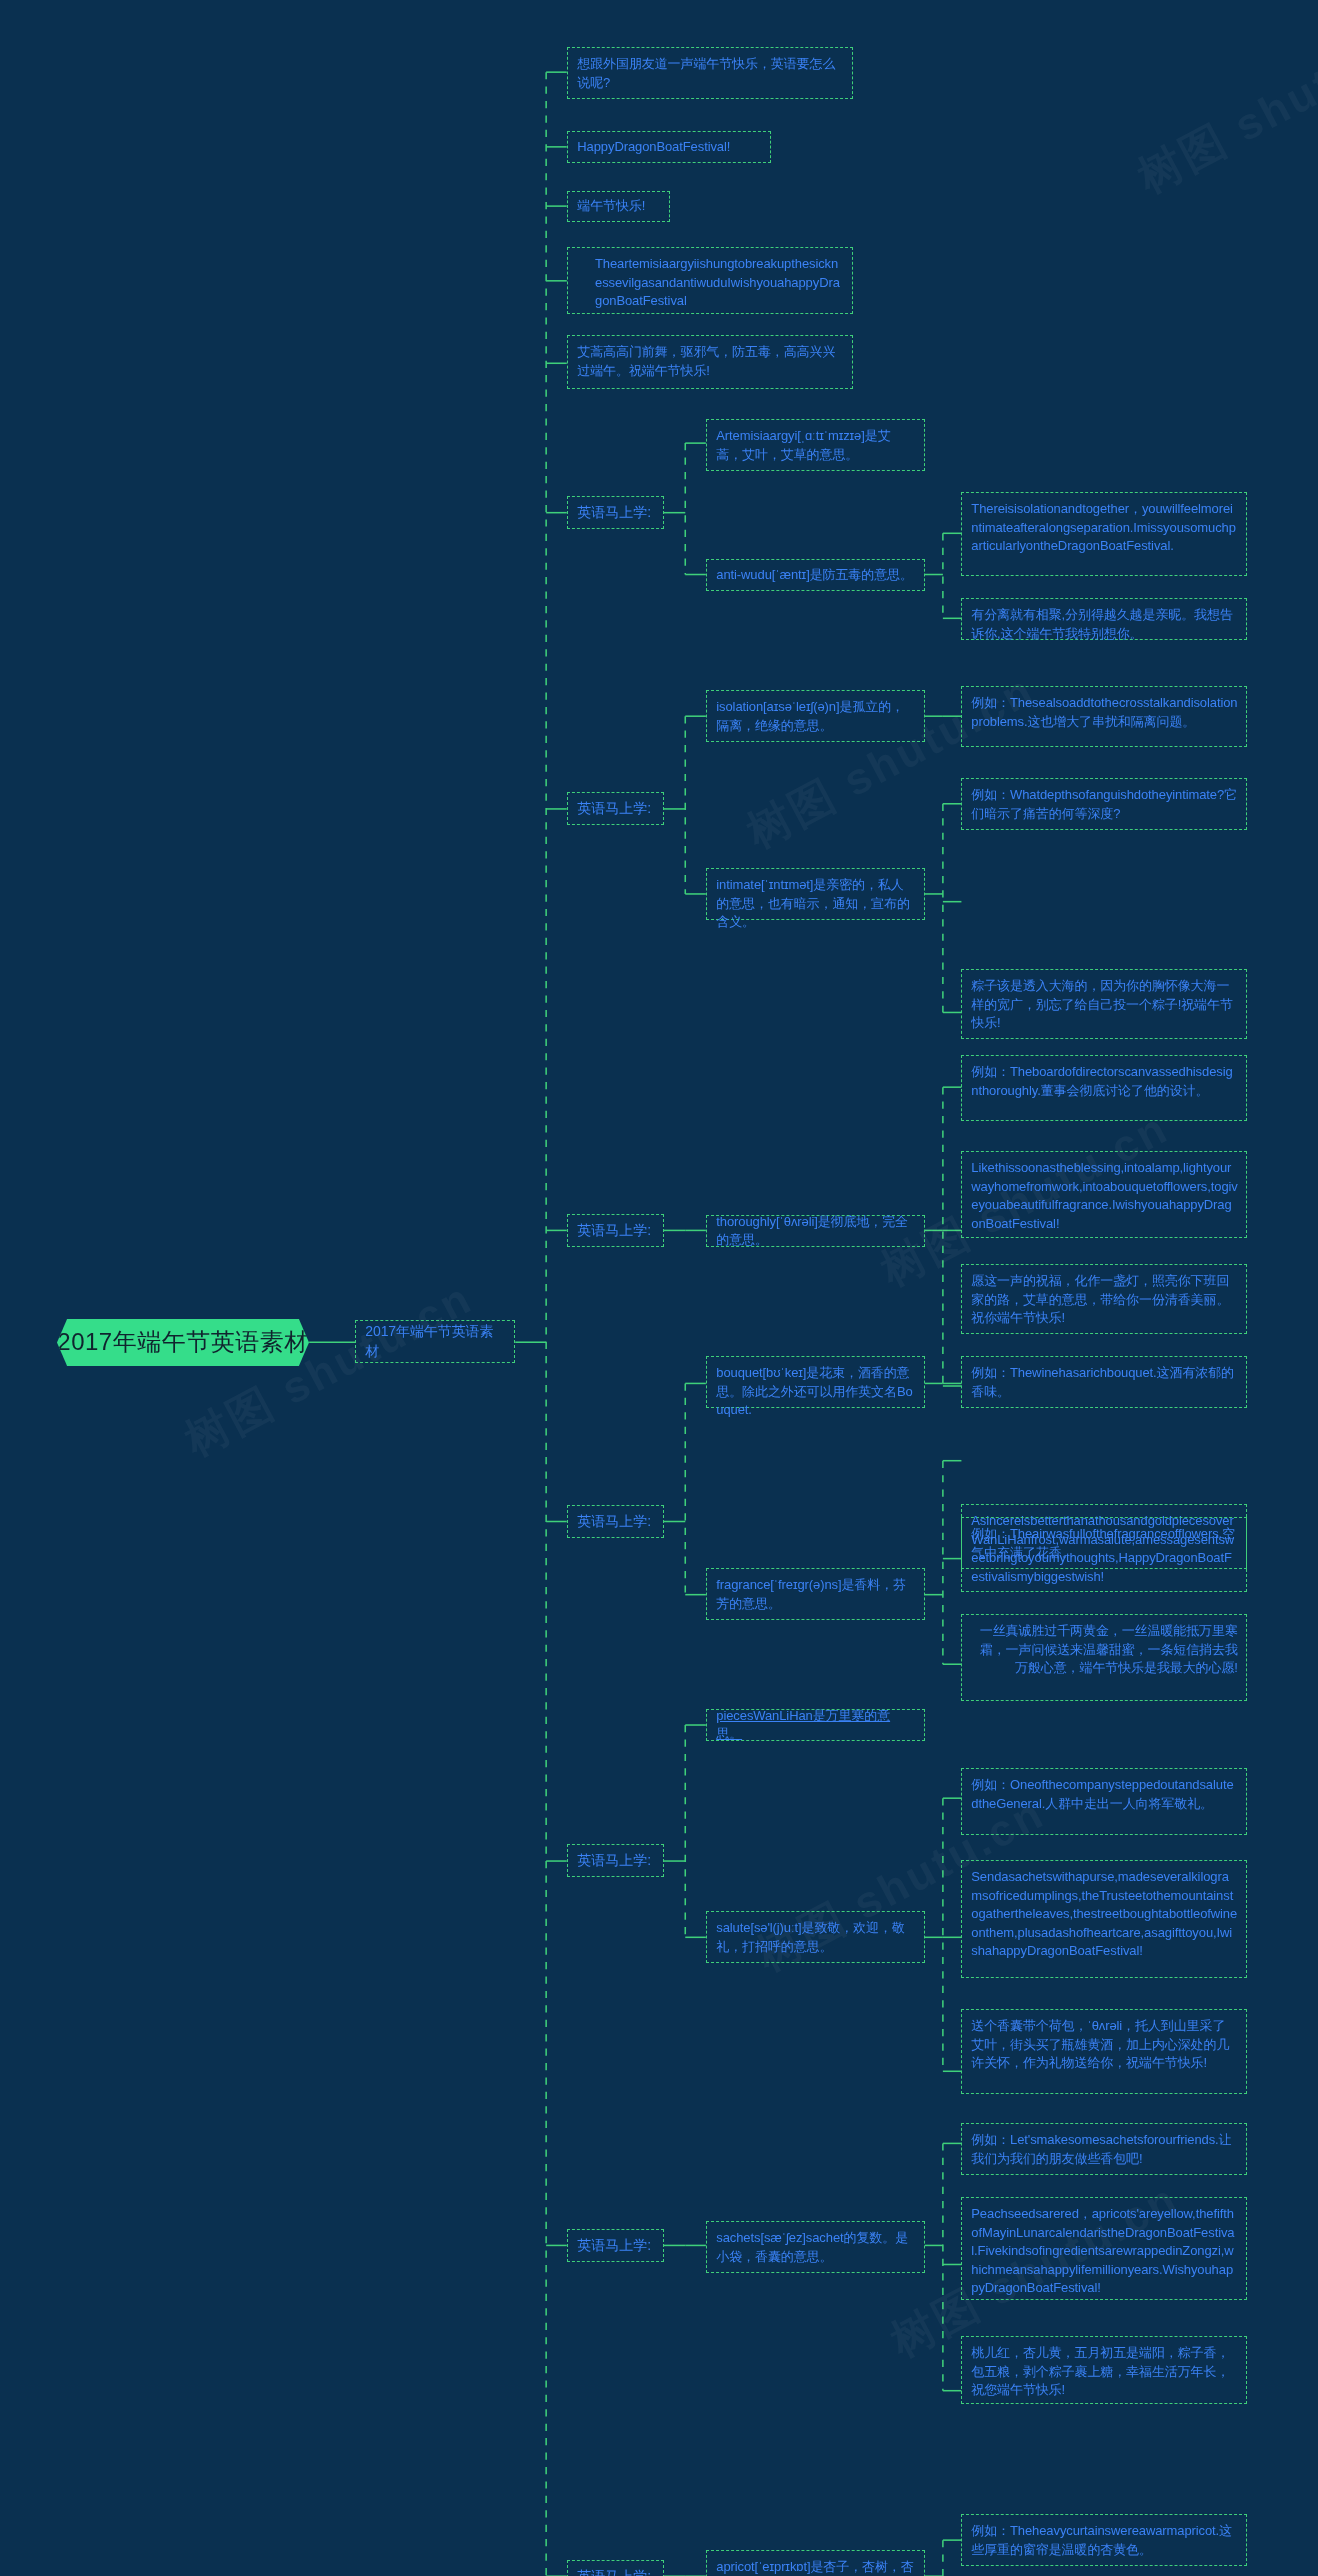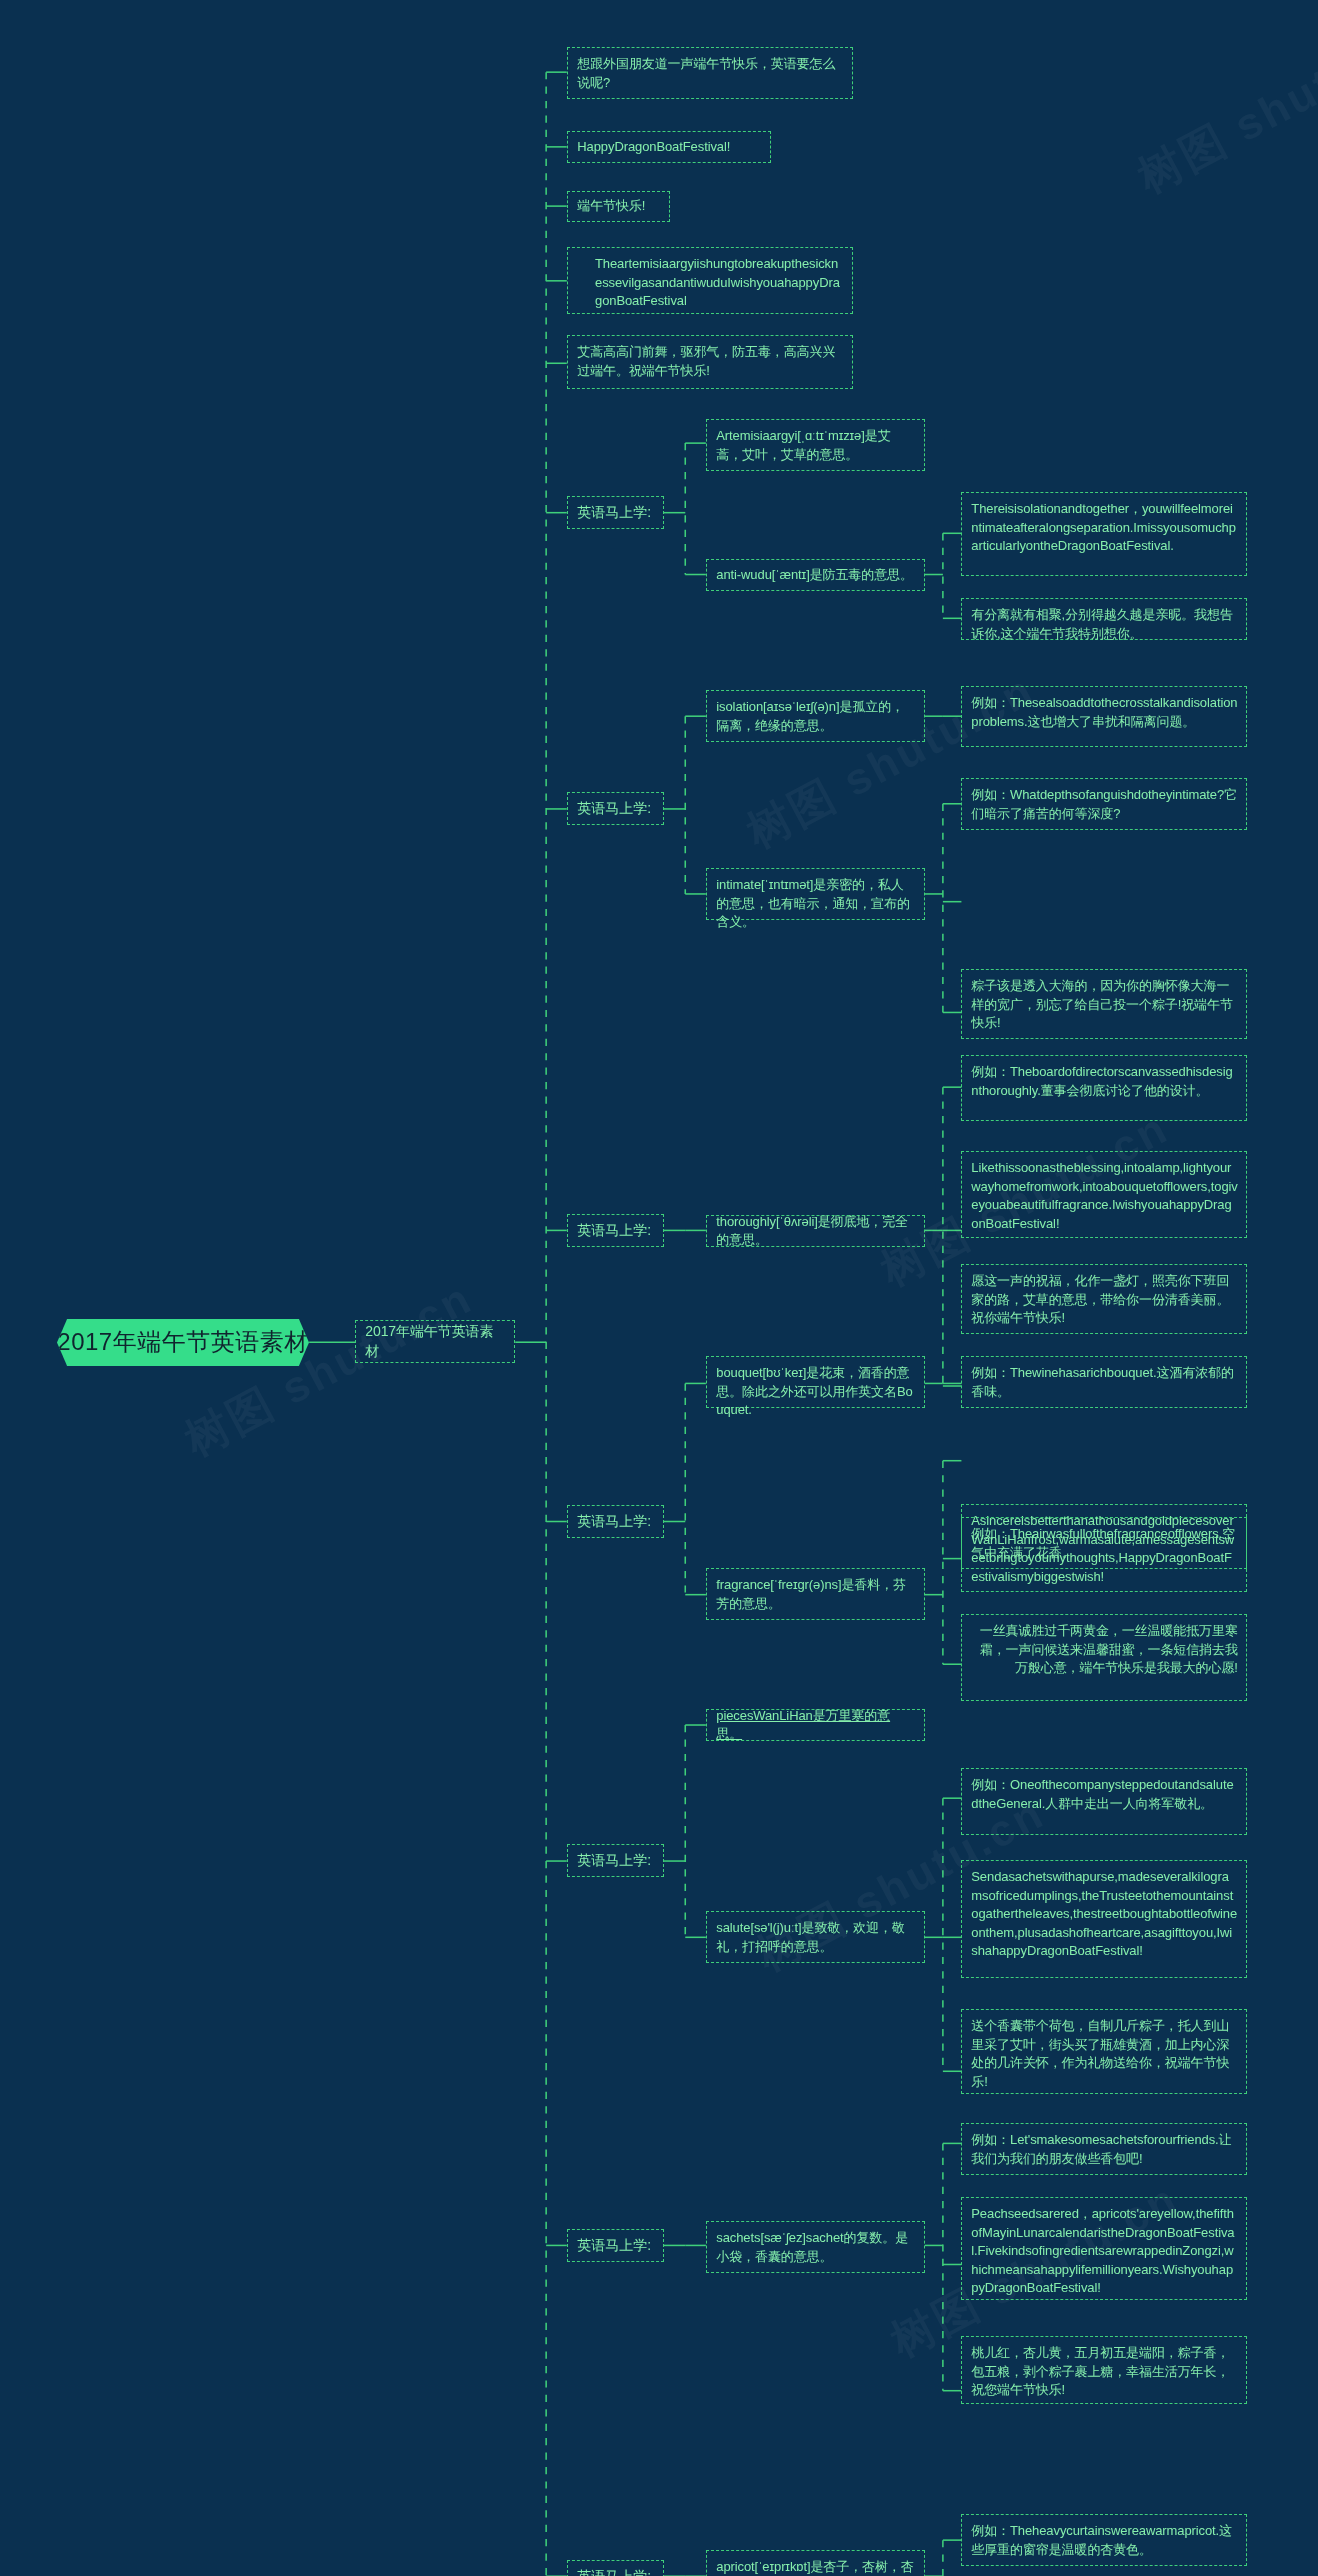--- a/index.html
+++ b/index.html
@@ -8,21 +8,21 @@
     background:#0a3050;
     font-family:"Liberation Sans","DejaVu Sans",sans-serif;
   }
   #canvas{position:absolute;left:0;top:0;width:1319px;height:2738px;}
   svg.links{position:absolute;left:0;top:0;width:1319px;height:2738px;pointer-events:none;}
 
   .node{
     position:absolute;
     box-sizing:border-box;
     border:1.5px dashed #3fd07a;
-    color:#86efac;
+    color:#3b82f6;
     font-size:13px;
     line-height:1.42;
     padding:7.2px 8.2px 7.2px 9.3px;
     letter-spacing:-0.1px;
     word-break:break-all;
     background:transparent;
   }
   .node.root{
     border:none;
     background:#35dd8a;
@@ -219,21 +219,21 @@
   <div class="node label" style="left:567px;top:1844px;width:97px;height:33px;display:flex;align-items:center;">英语马上学:</div>
 
   <div class="node" style="left:706px;top:1709px;width:219px;height:32px;display:flex;align-items:center;text-decoration:underline;">piecesWanLiHan是万里寒的意思。</div>
 
   <div class="node" style="left:706px;top:1911px;width:219px;height:52px;">salute[sə'l(j)uːt]是致敬，欢迎，敬礼，打招呼的意思。</div>
 
   <div class="node" style="left:961px;top:1768px;width:286px;height:67px;">例如：OneofthecompanysteppedoutandsalutedtheGeneral.人群中走出一人向将军敬礼。</div>
 
   <div class="node" style="left:961px;top:1860px;width:286px;height:118px;">Sendasachetswithapurse,madeseveralkilogramsofricedumplings,theTrusteetothemountainstogathertheleaves,thestreetboughtabottleofwineonthem,plusadashofheartcare,asagifttoyou,IwishahappyDragonBoatFestival!</div>
 
-  <div class="node" style="left:961px;top:2009px;width:286px;height:85px;">送个香囊带个荷包，自制几斤粽子，托人到山里采了艾叶，街头买了瓶雄黄酒，加上内心深处的几许关怀，作为礼物送给你，祝端午节快乐!</div>
+  <div class="node" style="left:961px;top:2009px;width:286px;height:85px;">送个香囊带个荷包，ˈθʌrəli，托人到山里采了艾叶，街头买了瓶雄黄酒，加上内心深处的几许关怀，作为礼物送给你，祝端午节快乐!</div>
 
   <div class="node label" style="left:567px;top:2229px;width:97px;height:33px;display:flex;align-items:center;">英语马上学:</div>
 
   <div class="node" style="left:706px;top:2221px;width:219px;height:52px;">sachets[sæˈʃez]sachet的复数。是小袋，香囊的意思。</div>
 
   <div class="node" style="left:961px;top:2123px;width:286px;height:52px;">例如：Let'smakesomesachetsforourfriends.让我们为我们的朋友做些香包吧!</div>
 
   <div class="node" style="left:961px;top:2197px;width:286px;height:103px;">Peachseedsarered，apricots'areyellow,thefifthofMayinLunarcalendaristheDragonBoatFestival.FivekindsofingredientsarewrappedinZongzi,whichmeansahappylifemillionyears.WishyouhappyDragonBoatFestival!</div>
 
   <div class="node" style="left:961px;top:2336px;width:286px;height:68px;">桃儿红，杏儿黄，五月初五是端阳，粽子香，包五粮，剥个粽子裹上糖，幸福生活万年长，祝您端午节快乐!</div>

